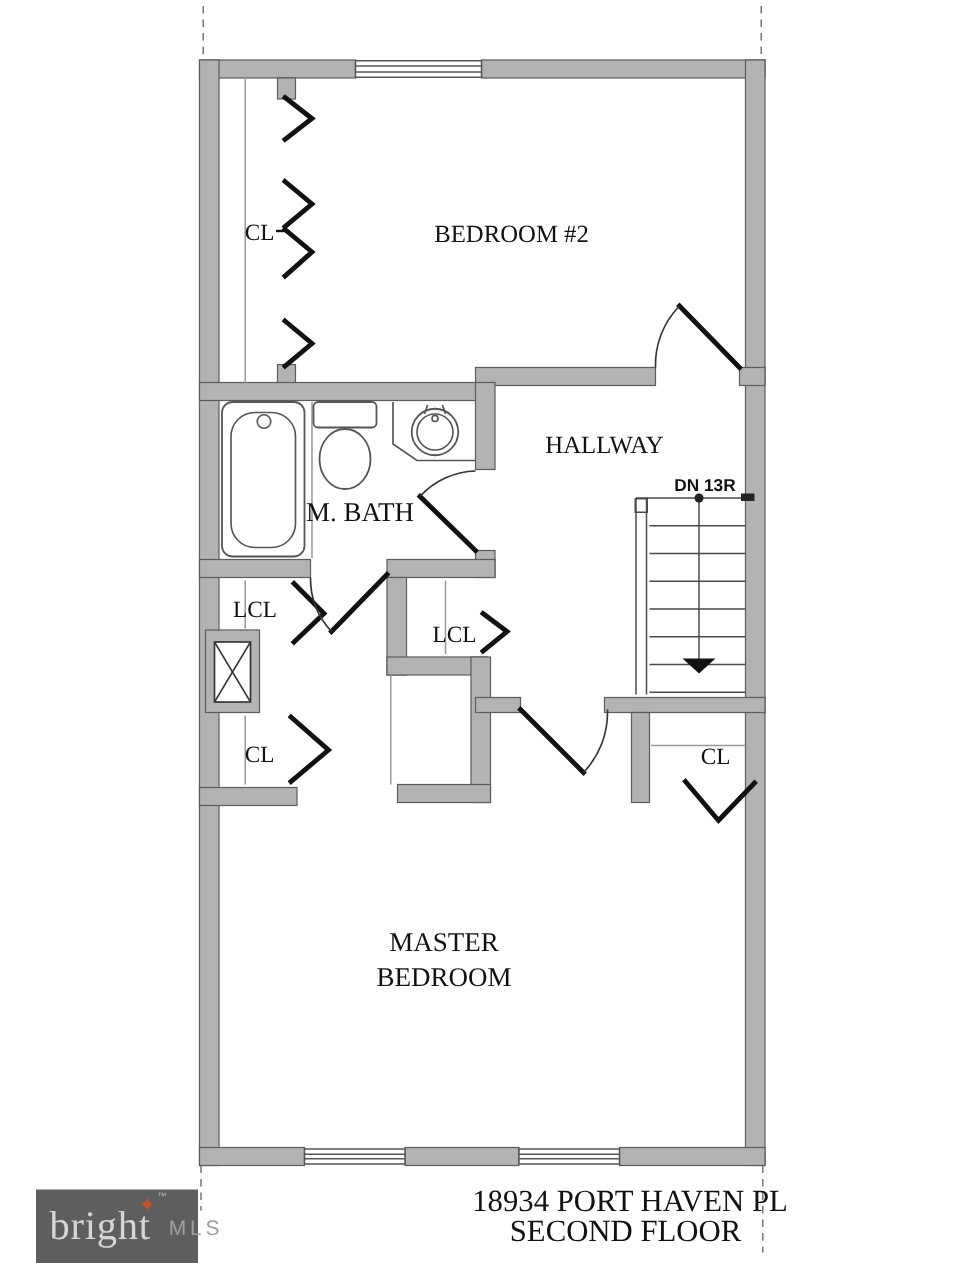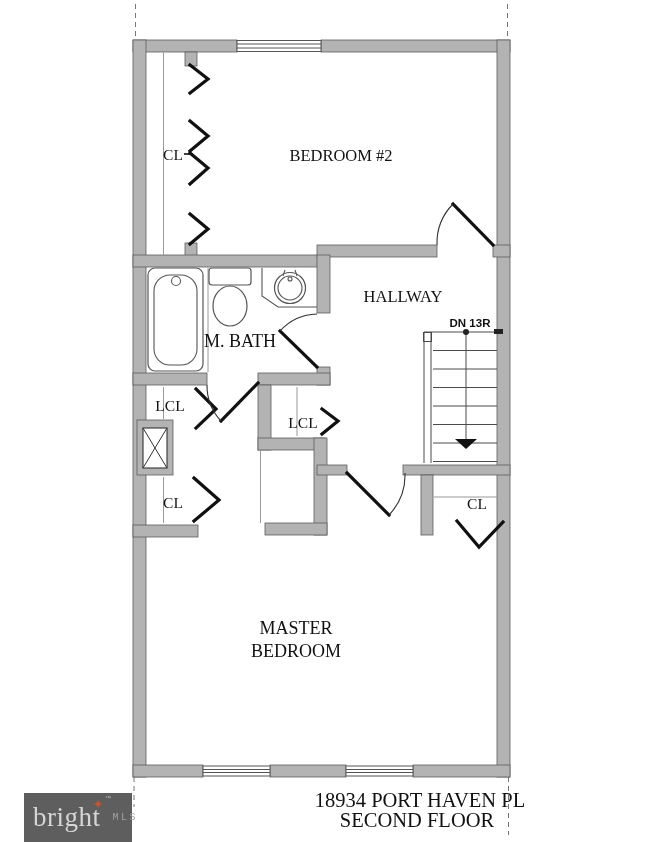--- a/index.html
+++ b/index.html
@@ -34,21 +34,21 @@
   .dn-label{font-family:"Liberation Sans",sans-serif;font-size:11.5px;font-weight:600;fill:var(--text);}
   .addr{font-family:"Liberation Serif",serif;font-size:20.5px;fill:var(--text);}
   .logo{position:absolute;left:0;top:793px;width:108px;height:49px;background:var(--logo-bg);
         display:flex;align-items:center;padding-left:9px;box-sizing:border-box;margin-left:24px;}
   .logo .brand{position:relative;font-family:"Liberation Serif",serif;font-size:27px;
         color:var(--logo-brand);letter-spacing:.5px;line-height:1;}
   .logo .star{position:absolute;right:-4px;top:-7px;font-size:14px;color:var(--logo-star);
         font-family:"DejaVu Sans",sans-serif;}
   .logo .tm{position:absolute;right:-11px;top:-9px;font-size:6px;color:#bdbdbd;
         font-family:"Liberation Sans",sans-serif;}
-  .logo .mls{font-family:Liberation Mono, monospace;font-size:10px;color:var(--logo-mls);
+  .logo .mls{font-family:Liberation Sans, sans-serif;font-size:14px;color:var(--logo-mls);
         letter-spacing:2.5px;margin-left:12px;}
 </style>
 </head>
 <body>
 
 <div class="page">
   <svg width="650" height="842" viewBox="0 0 650 842">
 
     <g>
       <line class="dash" x1="135.5" y1="4" x2="135.5" y2="40"></line>

